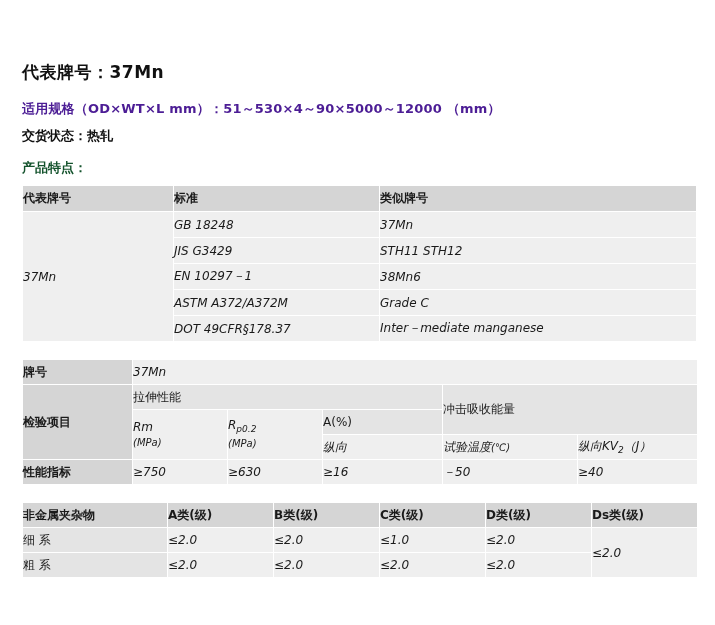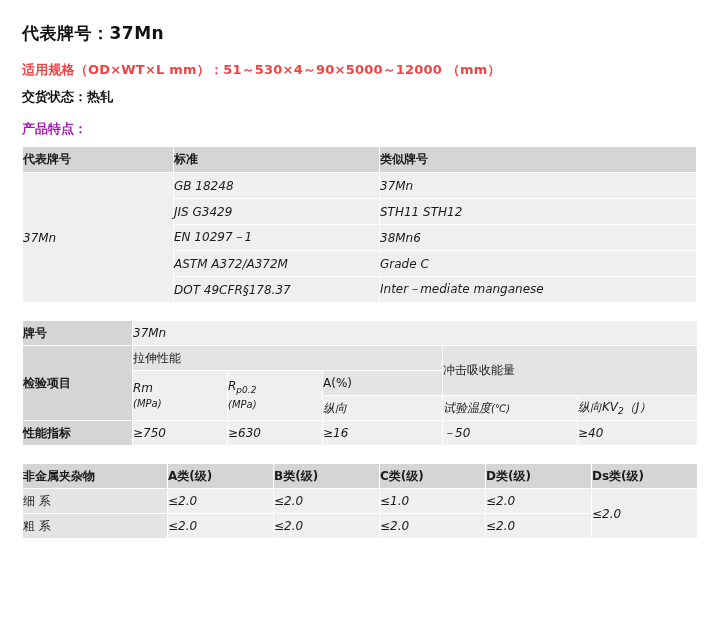--- a/index.html
+++ b/index.html
@@ -13,51 +13,52 @@
     font-family: "DejaVu Sans", "Liberation Sans", sans-serif;
     color: #1a1a1a;
     -webkit-font-smoothing: antialiased;
   }
   .page {
     position: relative;
     width: 715px;
     height: 452px;
     box-sizing: border-box;
     padding: 22px 20px 0 22px;
+    margin-top: 39px;
   }
 
   
   .title {
     font-size: 17px;
     font-weight: bold;
     letter-spacing: 0.5px;
     margin: 0 0 16px 0;
     color: #111;
   }
   .spec-line {
     font-size: 13px;
     font-weight: bold;
     margin: 0 0 9px 0;
-    color: #ef4444;
+    color: #4c1d95;
     letter-spacing: 0.2px;
   }
   .spec-line .norm {
     font-weight: bold;
   }
   .delivery-line {
     font-size: 13px;
     font-weight: bold;
     margin: 0 0 14px 0;
     color: #111;
   }
   .feature-title {
     font-size: 13px;
     font-weight: bold;
     margin: 0 0 8px 0;
-    color: #a21caf;
+    color: #14532d;
   }
   .feature-body {
     font-size: 12px;
     line-height: 1.85;
     text-align: justify;
     text-indent: 2em;
     margin: 0 0 14px 0;
     color: #1a1a1a;
     padding-right: 4px;
   }

